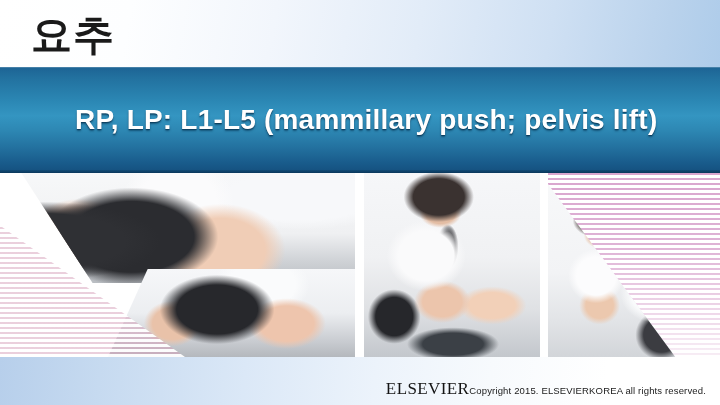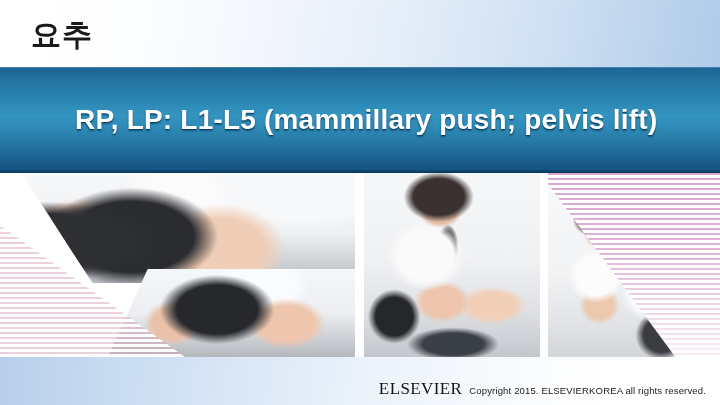--- a/index.html
+++ b/index.html
@@ -15,21 +15,21 @@
     background:#ffffff;
   }
 
   
   .header{
     position:absolute;left:0;top:0;width:720px;height:67px;
     background:linear-gradient(100deg,#ffffff 0%,#fdfeff 18%,#f2f6fc 38%,#e2ecf8 58%,#cfe0f3 76%,#b9d2ec 92%,#aeccea 100%);
   }
   .header-title{
     position:absolute;left:31px;top:16px;
-    font-size:30px;font-weight:bold;color:#1a1a1a;
+    font-size:41px;font-weight:bold;color:#1a1a1a;
     letter-spacing:1px;
     line-height:38px;
     white-space:nowrap;
   }
 
   
   .banner{
     position:absolute;left:0;top:67px;width:720px;height:106px;
     background:linear-gradient(180deg,#1d6394 0%,#22719f 10%,#2b87b4 32%,#3495c1 46%,#2d87b3 60%,#23719f 76%,#195c8c 90%,#144f7d 100%);
     box-shadow:inset 0 1px 0 rgba(255,255,255,.18);
@@ -138,21 +138,21 @@
   
   .sep{position:absolute;top:0;height:184px;width:9px;background:#ffffff;}
 
   
   .footer{
     position:absolute;left:0;top:357px;width:720px;height:48px;
     background:linear-gradient(95deg,#b7cfeb 0%,#c6daf0 14%,#dbe8f7 34%,#ecf3fb 52%,#f7fafd 68%,#ffffff 84%,#ffffff 100%);
   }
   .footer-inner{
     position:absolute;right:14px;bottom:6px;
-    display:flex;align-items:baseline;gap:7px;
+    display:flex;align-items:baseline;
     white-space:nowrap;
   }
   .brand{
     font-family:"Liberation Serif","DejaVu Serif",serif;
     font-size:17px;color:#141414;letter-spacing:.4px;font-weight:400;
   }
   .copy{
     font-size:9.5px;font-weight:normal;color:#1a1a1a;letter-spacing:.15px;
   }
 </style>

